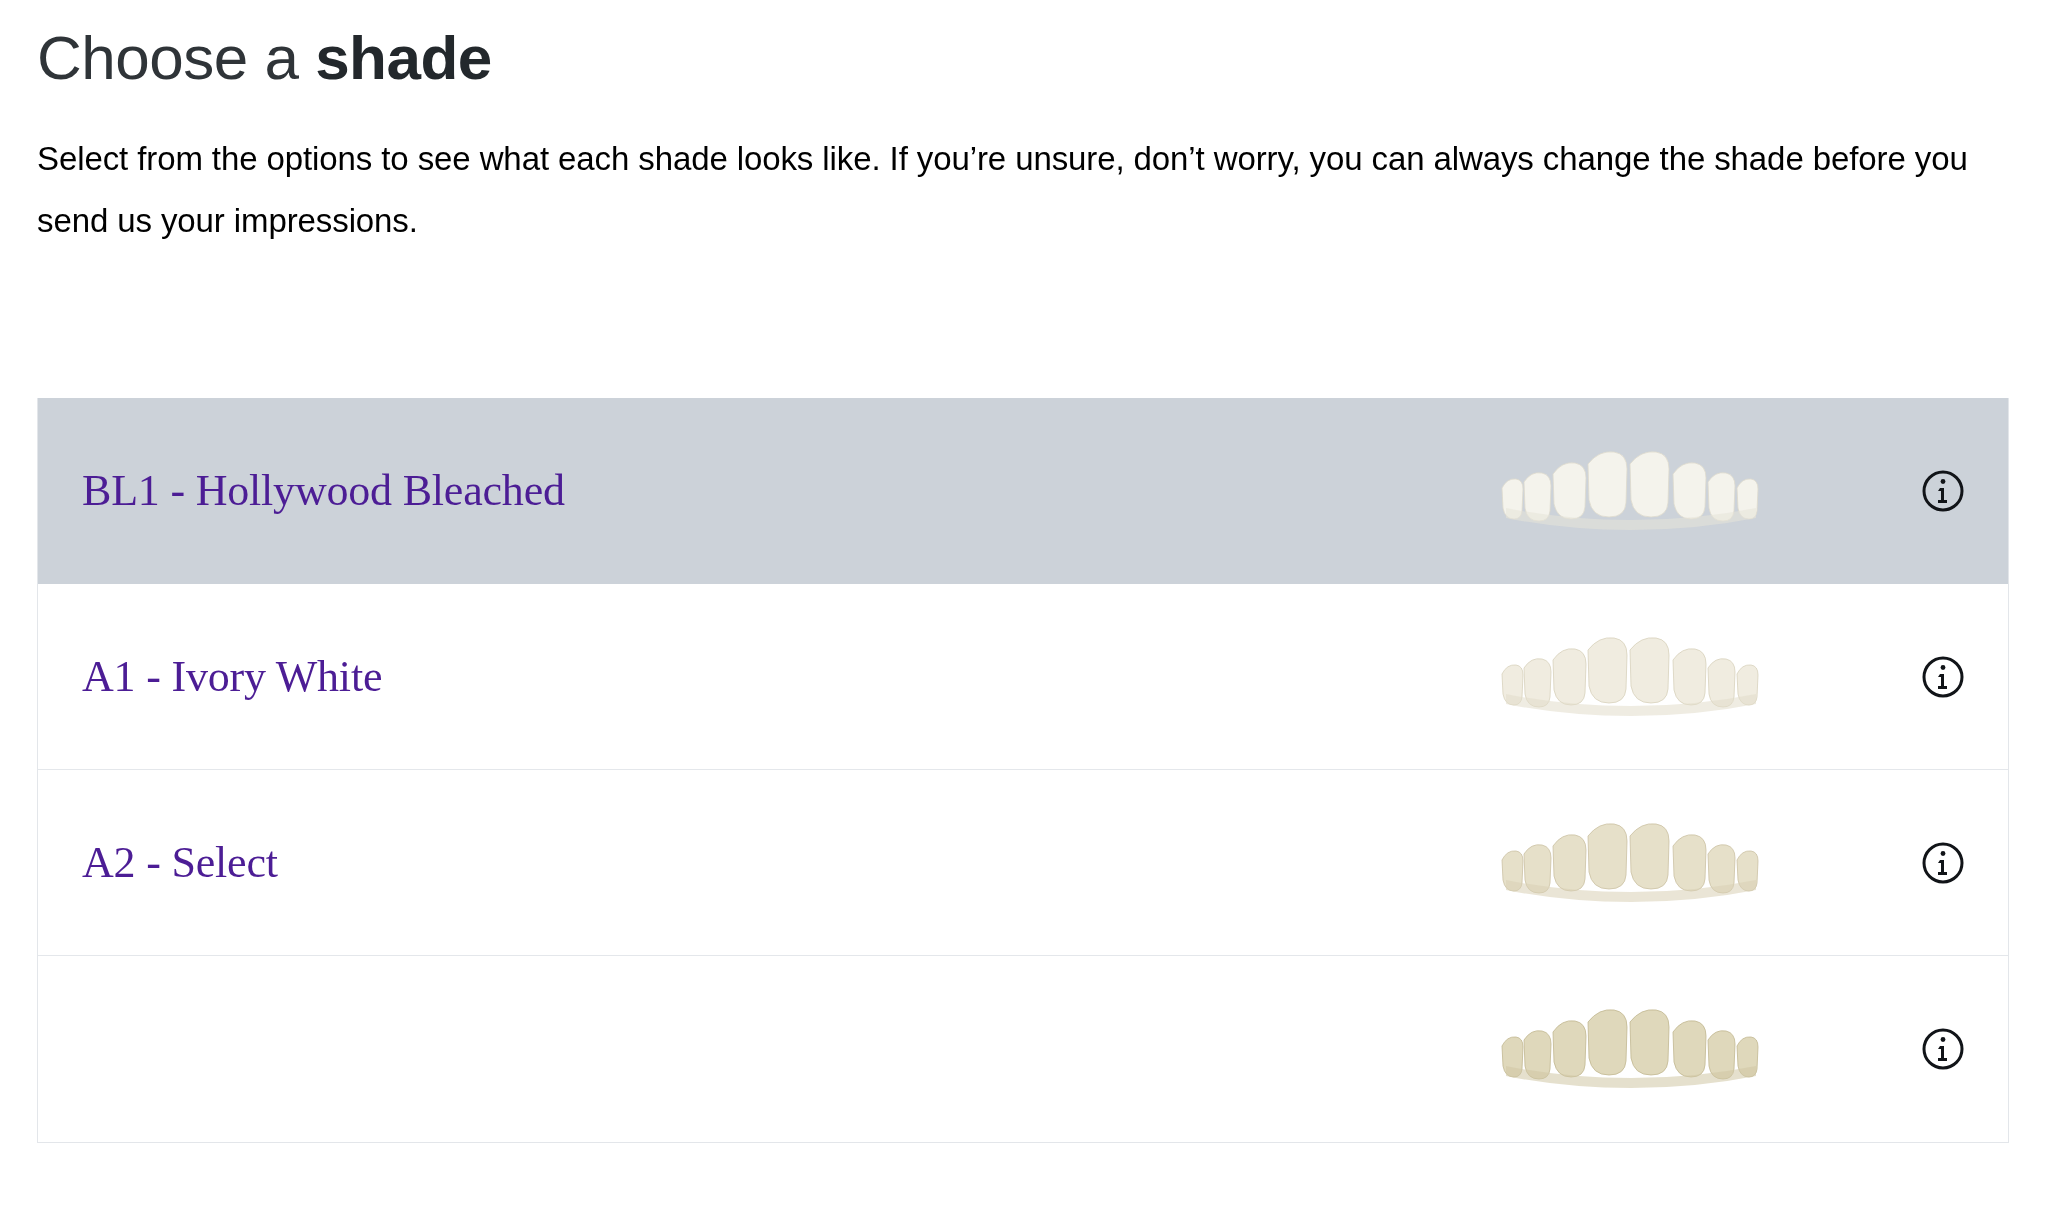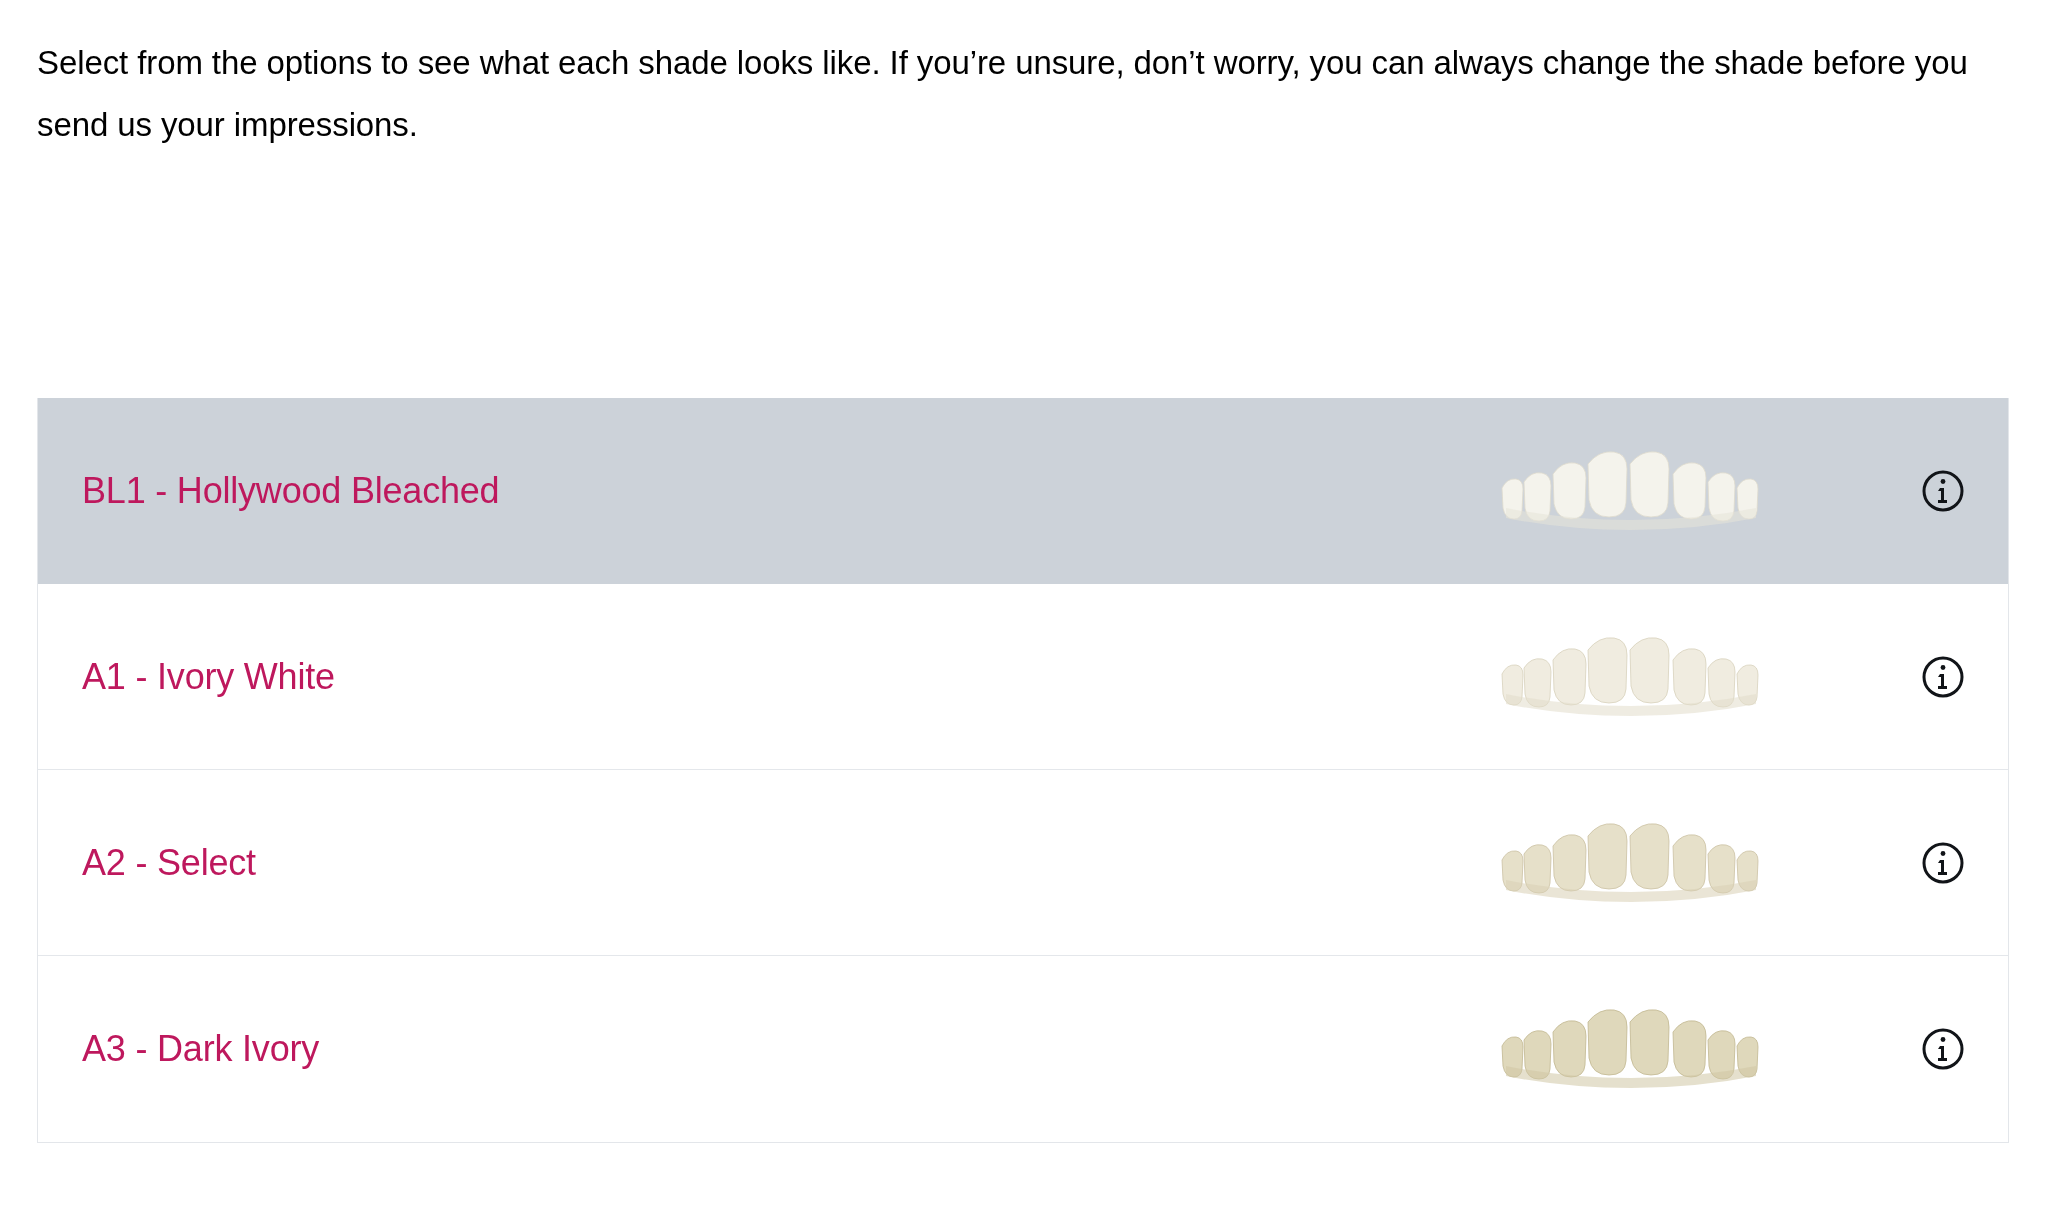--- a/index.html
+++ b/index.html
@@ -68,26 +68,27 @@
   }
   .shade-row:last-child {
     border-bottom: none;
   }
   .shade-row.is-selected {
     background: #ccd2d9;
     border-bottom-color: #ccd2d9;
   }
   .shade-label {
     flex: 0 0 auto;
-    font-size: 36px;
+    font-size: 44px;
     line-height: 44px;
     font-weight: 400;
-    color: #be185d;
+    color: #4c1d95;
     letter-spacing: -0.2px;
     white-space: nowrap;
+    font-family: Liberation Serif, serif;
   }
   .shade-spacer {
     flex: 1 1 auto;
   }
   .teeth-wrap {
     flex: 0 0 auto;
     width: 270px;
     height: 86px;
     display: flex;
     align-items: center;
@@ -112,20 +113,21 @@
     display: block;
     width: 48px;
     height: 48px;
   }
 </style>
 </head>
 <body>
 
 <div class="page">
 
+  <h1 class="page-title"><span>Choose a </span><span class="title-strong">shade</span></h1>
 
   <p class="page-subtitle">Select from the options to see what each shade looks like. If you’re unsure, don’t worry, you can always change the shade before you send us your impressions.</p>
 
   <div class="shade-table">
 
     <div class="shade-row is-selected">
       <span class="shade-label">BL1 - Hollywood Bleached</span>
       <span class="shade-spacer"></span>
       <span class="teeth-wrap">
         <svg class="teeth-svg" viewBox="0 0 270 86" aria-hidden="true">
@@ -199,21 +201,20 @@
       <span class="info-btn">
         <svg class="info-svg" viewBox="0 0 48 48" aria-hidden="true">
           <circle cx="24" cy="24" r="19" fill="none" stroke="#111418" stroke-width="3"></circle>
           <circle cx="24" cy="14.5" r="2.4" fill="#111418"></circle>
           <path d="M21 21 h4 v12 h3 v3 h-9 v-3 h3 v-9 h-3 z" fill="#111418"></path>
         </svg>
       </span>
     </div>
 
     <div class="shade-row">
-      <span class="shade-label">A3 - Dark Ivory</span>
       <span class="shade-spacer"></span>
       <span class="teeth-wrap">
         <svg class="teeth-svg" viewBox="0 0 270 86" aria-hidden="true">
           <g>
             <path d="M6 40 q5 -10 14 -9 q7 1 7 10 l-1 22 q-1 8 -8 8 q-9 0 -11 -11 z" fill="#dfd8bb" stroke="#c2b791" stroke-width="0.8"></path>
             <path d="M28 34 q7 -11 18 -9 q9 2 9 13 l-1 25 q-1 10 -11 10 q-12 0 -14 -13 z" fill="#dfd8bb" stroke="#c2b791" stroke-width="0.8"></path>
             <path d="M57 26 q9 -13 22 -11 q11 2 11 15 l-1 29 q-1 12 -14 12 q-14 0 -17 -15 z" fill="#dfd8bb" stroke="#c2b791" stroke-width="0.8"></path>
             <path d="M92 16 q11 -14 26 -12 q13 2 13 17 l-1 34 q-1 14 -17 14 q-17 0 -20 -17 z" fill="#dfd8bb" stroke="#c2b791" stroke-width="0.8"></path>
             <path d="M134 16 q11 -14 26 -12 q13 2 13 17 l-1 34 q-1 14 -17 14 q-17 0 -20 -17 z" fill="#dfd8bb" stroke="#c2b791" stroke-width="0.8"></path>
             <path d="M177 26 q9 -13 22 -11 q11 2 11 15 l-1 29 q-1 12 -14 12 q-14 0 -17 -15 z" fill="#dfd8bb" stroke="#c2b791" stroke-width="0.8"></path>

